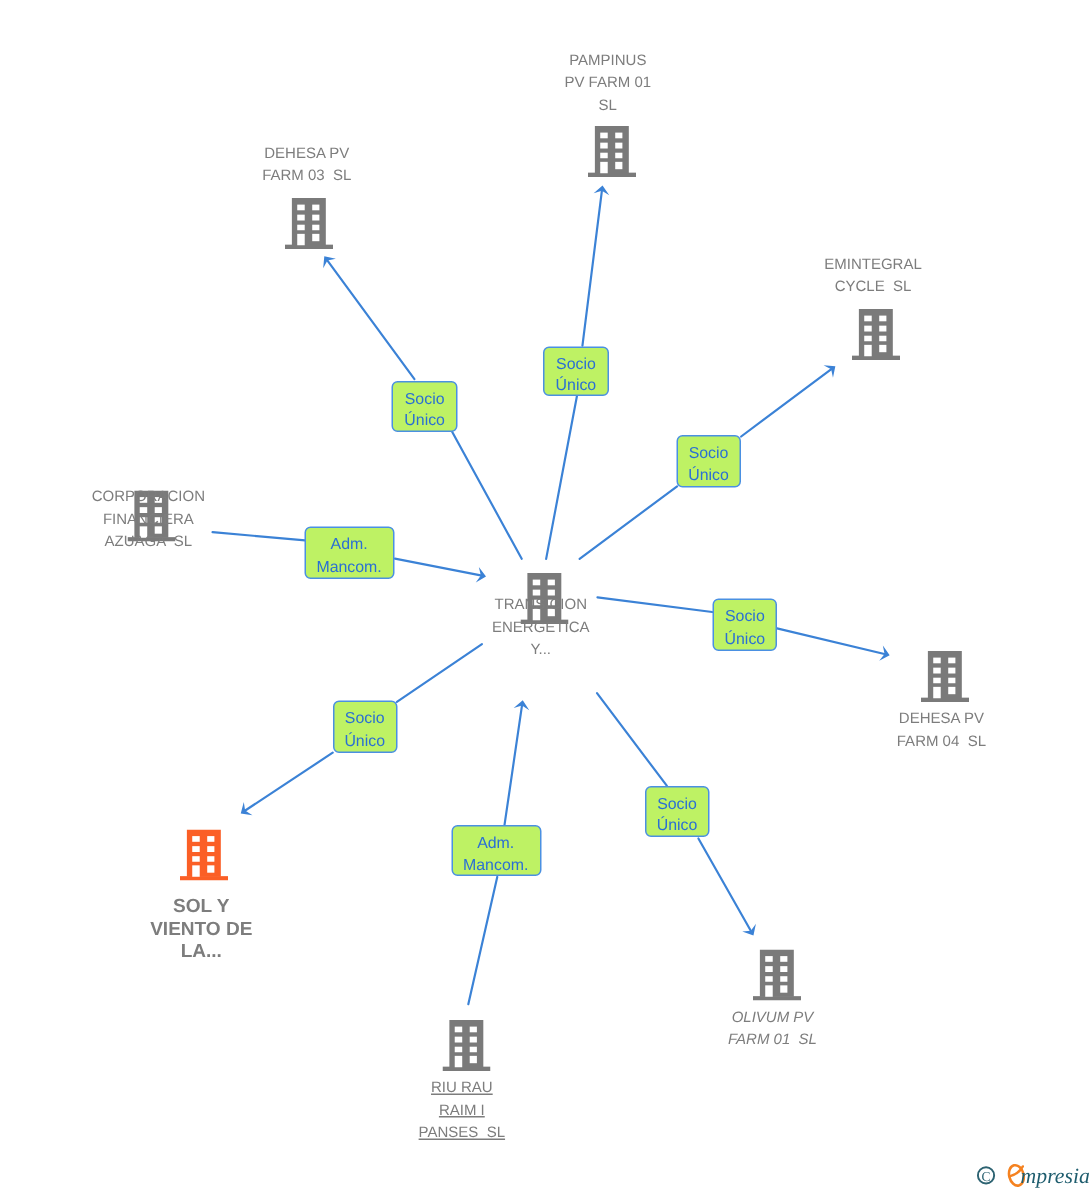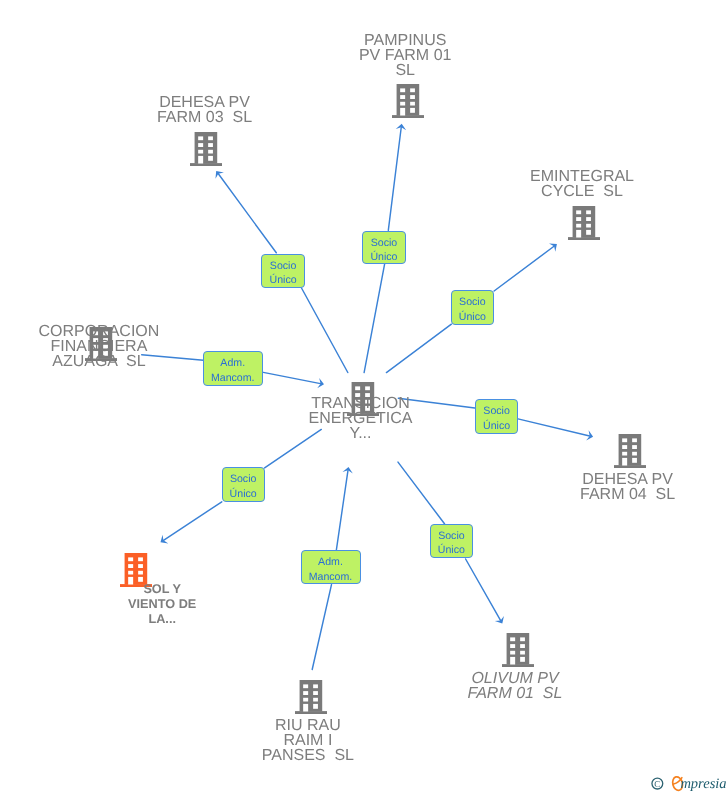--- a/index.html
+++ b/index.html
@@ -3,21 +3,21 @@
 <meta charset="utf-8">
 <style>
   html,body{margin:0;padding:0;background:#fff;}
   body{width:728px;height:795px;font-family:"Liberation Sans",sans-serif;position:relative;overflow:hidden;
        text-rendering:geometricPrecision;}
   #stage{position:absolute;left:0;top:0;width:728px;height:795px;}
   svg.edges{position:absolute;left:0;top:0;width:728px;height:795px;pointer-events:none;}
   .node{position:absolute;}
   .node .ico{position:absolute;left:50%;transform:translateX(-50%);}
   .node .cap{position:absolute;left:50%;transform:translateX(-50%);
-             font-size:16px;line-height:14.9px;color:#7d7d7d;white-space:pre;text-align:center;}
+             font-size:10px;line-height:14.9px;color:#7d7d7d;white-space:pre;text-align:center;}
   .node.bold .cap{font-weight:bold;font-size:12.7px;line-height:15.1px;color:#7d7d7d;}
   .elabel{position:absolute;box-sizing:border-box;border:1.45px solid #4a90e2;border-radius:4px;
           background:#bef264;}
   .elabel .txt{position:absolute;left:50%;top:0;transform:translateX(-50%);
           font-size:10.6px;line-height:14.6px;color:#2a6fd4;text-align:center;white-space:pre;}
   .brand{position:absolute;}
 </style>
 </head>
 <body>
 
@@ -214,21 +214,21 @@
         <rect x="17.8" y="4.4" width="4.7" height="3.8"></rect>
         <rect x="8.0" y="11.1" width="4.9" height="3.9"></rect>
         <rect x="17.8" y="11.1" width="4.7" height="3.9"></rect>
         <rect x="8.0" y="17.8" width="4.9" height="3.7"></rect>
         <rect x="17.8" y="17.8" width="4.7" height="3.7"></rect>
         <rect x="8.0" y="23.9" width="4.9" height="7.6"></rect>
         <rect x="17.8" y="23.9" width="4.7" height="4.9"></rect>
       </g>
     </g>
   </svg></span>
-  <span class="cap" style="left: 307.9px; top: 719.2px;">RIU RAU
+  <span class="cap" style="left: 307.9px; top: 719.2px; text-decoration: underline;">RIU RAU
 RAIM I
 PANSES  SL</span>
 </div>
 
 <div class="node bold" id="n-solyviento" style="left: 0px; top: 0px; width: 728px; height: 0px;">
   <span class="ico" style="left: 136.1px; top: 552.6px;"><svg width="32" height="34" viewBox="0 0 31.4 34" preserveAspectRatio="none">
     <g fill="#fb5f26">
       <rect x="4.5" y="0" width="22.2" height="31.5"></rect>
       <rect x="0" y="31.1" width="31.4" height="2.9"></rect>
       <g fill="#ffffff">
@@ -236,21 +236,21 @@
         <rect x="17.8" y="4.4" width="4.7" height="3.8"></rect>
         <rect x="8.0" y="11.1" width="4.9" height="3.9"></rect>
         <rect x="17.8" y="11.1" width="4.7" height="3.9"></rect>
         <rect x="8.0" y="17.8" width="4.9" height="3.7"></rect>
         <rect x="17.8" y="17.8" width="4.7" height="3.7"></rect>
         <rect x="8.0" y="23.9" width="4.9" height="7.6"></rect>
         <rect x="17.8" y="23.9" width="4.7" height="4.9"></rect>
       </g>
     </g>
   </svg></span>
-  <span class="cap" style="left: 134.2px; top: 582px; margin-left: 28px;">SOL Y
+  <span class="cap" style="left: 134.2px; top: 597px;">SOL Y
 VIENTO DE
 LA...</span>
 </div>
 
 <div class="elabel" id="e-dehesa03" style="left: 261.3px; top: 253.5px; width: 43.6px; height: 34.2px;">
       <span class="txt" style="left: 20.8px; top: 4px;">Socio
 Único</span>
     </div>
 <div class="elabel" id="e-pampinus" style="left: 362px; top: 230.6px; width: 43.9px; height: 33.5px;">
       <span class="txt" style="left: 20.95px; top: 4px;">Socio

